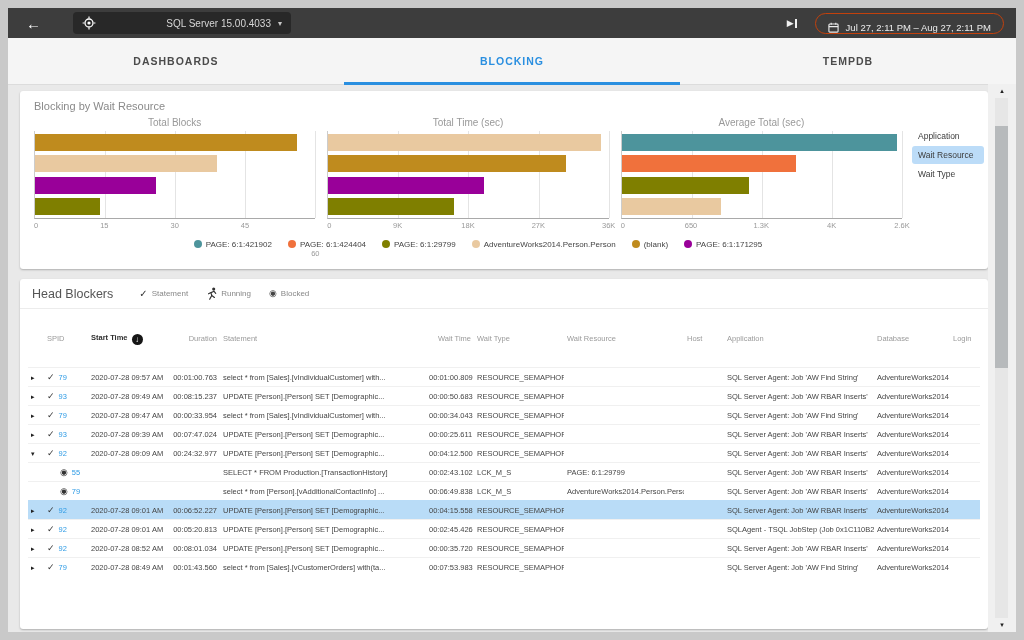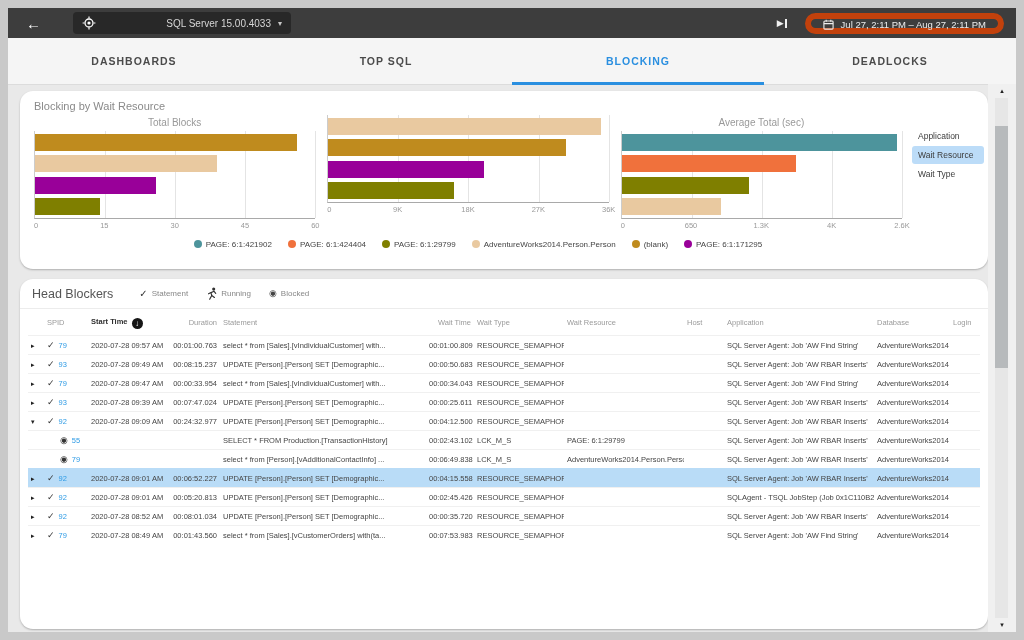--- a/index.html
+++ b/index.html
@@ -8,31 +8,31 @@
 
   
   .topbar{height:30px;background:#3d3d3d;display:flex;align-items:center;padding:0 12px;box-sizing:border-box}
   .back{color:#fff;font-size:15px;margin-left:6px;line-height:1;cursor:pointer}
   .server-pill{margin-left:32px;width:218px;height:22px;background:#282828;border-radius:4px;display:flex;align-items:center;padding:0 9px;box-sizing:border-box;cursor:pointer}
   .server-label{color:#d6d6d6;font-size:10px;margin-left:auto}
   .chev{color:#c7c7c7;font-size:8px;margin-left:7px}
   .topbar-right{margin-left:auto;display:flex;align-items:center;gap:18px}
   .skip{color:#f0f0f0;font-size:9px;display:flex;align-items:center;cursor:pointer}
   .skip .bar{display:inline-block;width:2px;height:9px;background:#f0f0f0;margin-left:1px}
-  .date-btn{display:flex;align-items:flex-start;gap:7px;border:6px solid #c2410c;border-radius:11px;height:21px;padding:0 12px;color:#ececec;font-size:9.5px;cursor:pointer;box-sizing:border-box}
+  .date-btn{display:flex;align-items:flex-end;gap:7px;border:1px solid #c2410c;border-radius:11px;height:21px;padding:0 12px;color:#ececec;font-size:9.5px;cursor:pointer;box-sizing:border-box}
 
   
   .tabstrip{height:46px;background:#f5f5f5;border-bottom:1px solid #dcdcdc;display:flex}
   .tab{flex:1;display:flex;align-items:center;justify-content:center;font-size:10.5px;font-weight:bold;letter-spacing:1px;color:#4b4b4b;position:relative;cursor:pointer}
   .tab.active{color:#2a8fe0}
   .tab.active::after{content:"";position:absolute;left:0;right:0;bottom:-1px;height:3px;background:#2a8fe0}
 
   
   .content{position:absolute;left:0;top:76px;width:980px;bottom:0;padding:7px 0 3px 12px;box-sizing:border-box;display:flex;flex-direction:column}
-  .card{background:#fff;border-radius:13px;box-shadow:0 1px 2px rgba(0,0,0,.25)}
+  .card{background:#fff;border-radius:3px;box-shadow:0 1px 2px rgba(0,0,0,.25)}
 
   
   .charts-card{height:178px;position:relative;padding:9px 0 0 14px;box-sizing:border-box}
   .card-title{font-size:11px;color:#8a8a8a}
   .charts-row{display:flex;margin-top:3px;width:880px}
   .chart{flex:1;margin-right:12px;min-width:0}
   .chart-title{text-align:center;font-size:10px;color:#999;height:16px;line-height:16px}
   .plot{position:relative;height:88px;border-left:1px solid #ccc;border-bottom:1px solid #a9a9a9;display:flex;flex-direction:column;justify-content:space-between;padding:3px 0;box-sizing:border-box}
   .gridline{position:absolute;top:0;bottom:0;width:1px;background:#e4e4e4}
   .bar{height:17px;position:relative;z-index:1}
@@ -47,21 +47,21 @@
 
   
   .table-card{flex:1;margin-top:10px;display:flex;flex-direction:column;overflow:hidden}
   .tbl-head{display:flex;align-items:center;height:29px;padding:0 12px;border-bottom:1px solid #ececec}
   .tbl-title{font-size:12.5px;color:#555;margin-right:26px}
   .slitem{display:flex;align-items:center;margin-right:18px;gap:4px}
   .sicon{font-size:10px;color:#333;line-height:1;display:flex;align-items:center}
   .sicon.blocked{font-size:9px;color:#444}
   .sllabel{font-size:8px;color:#888}
   table{border-collapse:collapse;table-layout:fixed;width:952px;margin:1px 8px 0}
-  th{font-size:7.5px;color:#9b9b9b;font-weight:normal;text-align:left;height:25px;padding:0 3px;overflow:hidden;white-space:nowrap;cursor:pointer}
+  th{font-size:7.5px;color:#9b9b9b;font-weight:normal;text-align:left;height:25px;padding:16px 3px;overflow:hidden;white-space:nowrap;cursor:pointer}
   th.sorted{color:#2f2f2f;font-weight:bold}
   .sort-circle{display:inline-flex;width:11px;height:11px;border-radius:50%;background:#161616;color:#fff;font-size:8px;align-items:center;justify-content:center;vertical-align:-2px;margin-left:4px}
   td{font-size:7.5px;color:#454545;height:18px;padding:0 3px;white-space:nowrap;overflow:hidden;border-top:1px solid #f0f0f0}
   tr.row{cursor:pointer}
   tr.selected td{background:#b9dcf7;border-top-color:#b9dcf7}
   td.ra,th.ra{text-align:right}
   .ex{color:#222;font-size:7px}
   .spid-link{color:#2e9be5;margin-left:4px;cursor:pointer}
   .st-ic{color:#333;font-size:9px}
   tr.child .st-wrap{padding-left:13px;display:inline-block}
@@ -100,23 +100,22 @@
           <rect x="1" y="2.2" width="10" height="8.8" rx="1" fill="none" stroke="#ececec" stroke-width="1.2"></rect>
           <path d="M3.5 .8V3M8.5 .8V3M1 5H11" stroke="#ececec" stroke-width="1.2"></path>
         </svg>
         <span>Jul 27, 2:11 PM – Aug 27, 2:11 PM</span>
       </div>
     </div>
   </div>
 
   <div class="tabstrip" id="tabstrip">
       <div class="tab">DASHBOARDS</div>
-      <div class="tab">TOP SQL</div>
       <div class="tab active">BLOCKING</div>
-      <div class="tab">DEADLOCKS</div>
+      <div class="tab">TEMPDB</div>
     </div>
 
   <div class="content">
 
     <div class="card charts-card">
       <div class="card-title">Blocking by Wait Resource</div>
       <div class="charts-row" id="charts">
           <div class="chart">
             <div class="chart-title">Total Blocks</div>
             <div class="plot">
@@ -127,24 +126,25 @@
               <div class="bar" style="width: 93.3333%; background: rgb(191, 139, 30);"></div>
               <div class="bar" style="width: 65%; background: rgb(233, 201, 160);"></div>
               <div class="bar" style="width: 43.3333%; background: rgb(153, 0, 153);"></div>
               <div class="bar" style="width: 23.3333%; background: rgb(127, 127, 0);"></div>
             </div>
             <div class="axis">
               <span class="tick" style="left: 0%;">0</span>
               <span class="tick" style="left: 25%; transform: translateX(-50%); text-align: center;">15</span>
               <span class="tick" style="left: 50%; transform: translateX(-50%); text-align: right;">30</span>
               <span class="tick" style="left: 75%; transform: translateX(-50%);">45</span>
-              <span class="tick" style="left: 100%; transform: translateX(-50%);">60</span>
+              <span class="tick" style="left: 100%; transform: translateX(-50%); margin-top: 28px;">60</span>
             </div>
           </div>
           <div class="chart">
+            <div class="chart-title">Total Time (sec)</div>
             <div class="plot">
               <div class="gridline" style="left: 25%;"></div>
               <div class="gridline" style="left: 50%;"></div>
               <div class="gridline" style="left: 75%;"></div>
               <div class="gridline" style="left: 100%;"></div>
               <div class="bar" style="width: 97.2222%; background: rgb(233, 201, 160);"></div>
               <div class="bar" style="width: 84.7222%; background: rgb(191, 139, 30);"></div>
               <div class="bar" style="width: 55.5556%; background: rgb(153, 0, 153);"></div>
               <div class="bar" style="width: 45%; background: rgb(127, 127, 0);"></div>
             </div>

